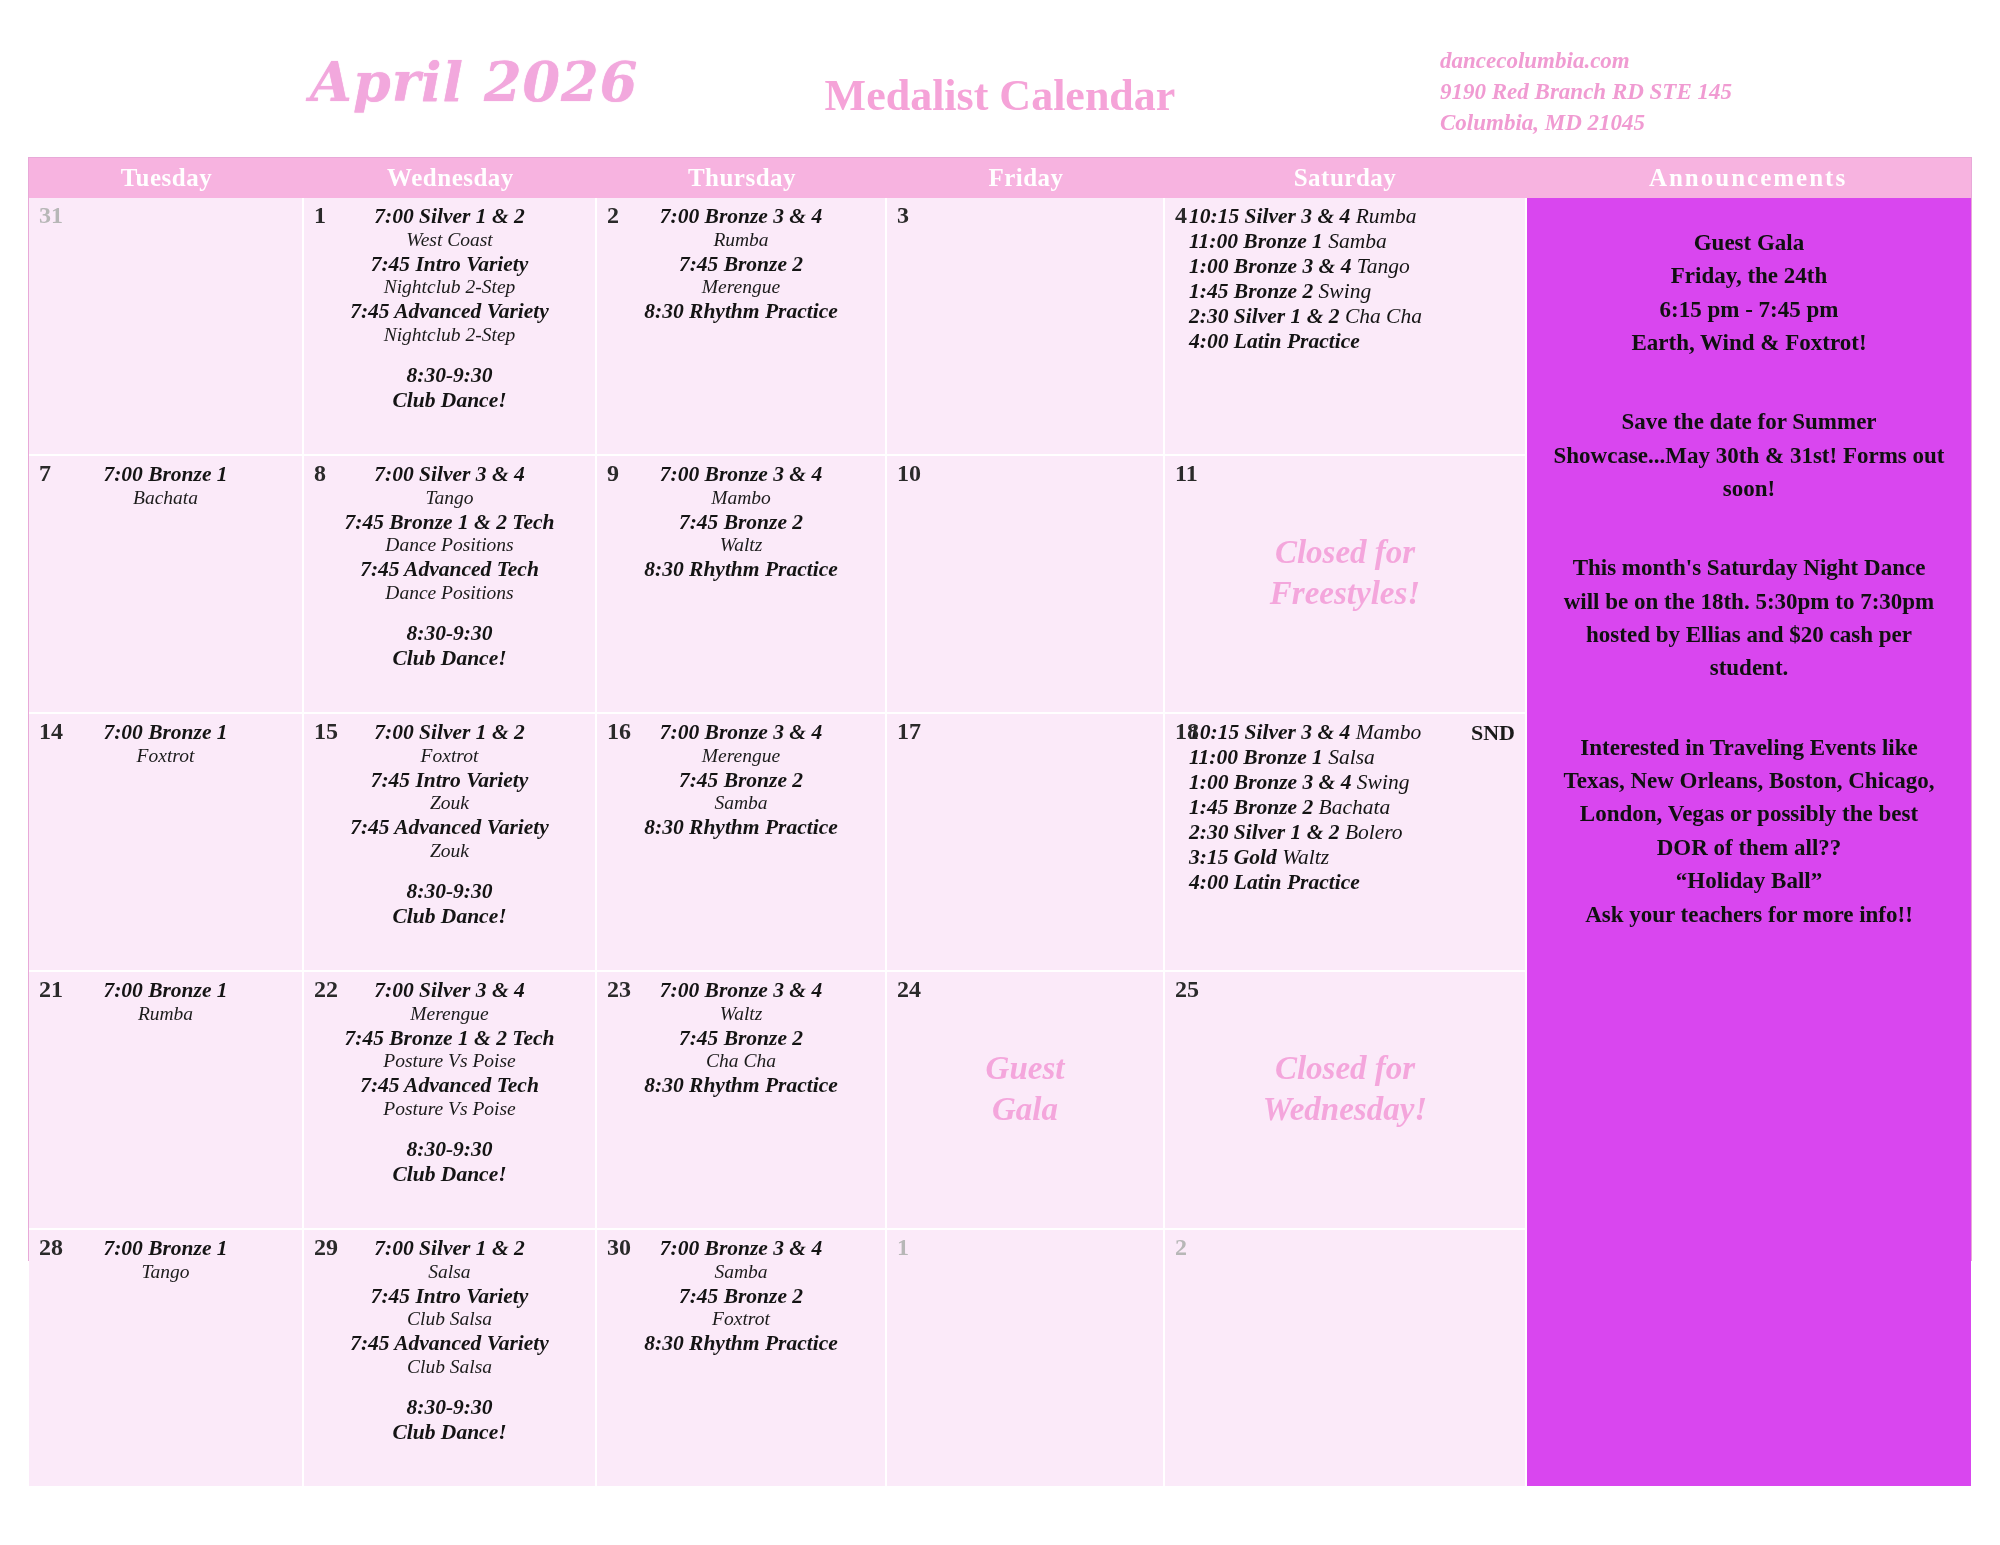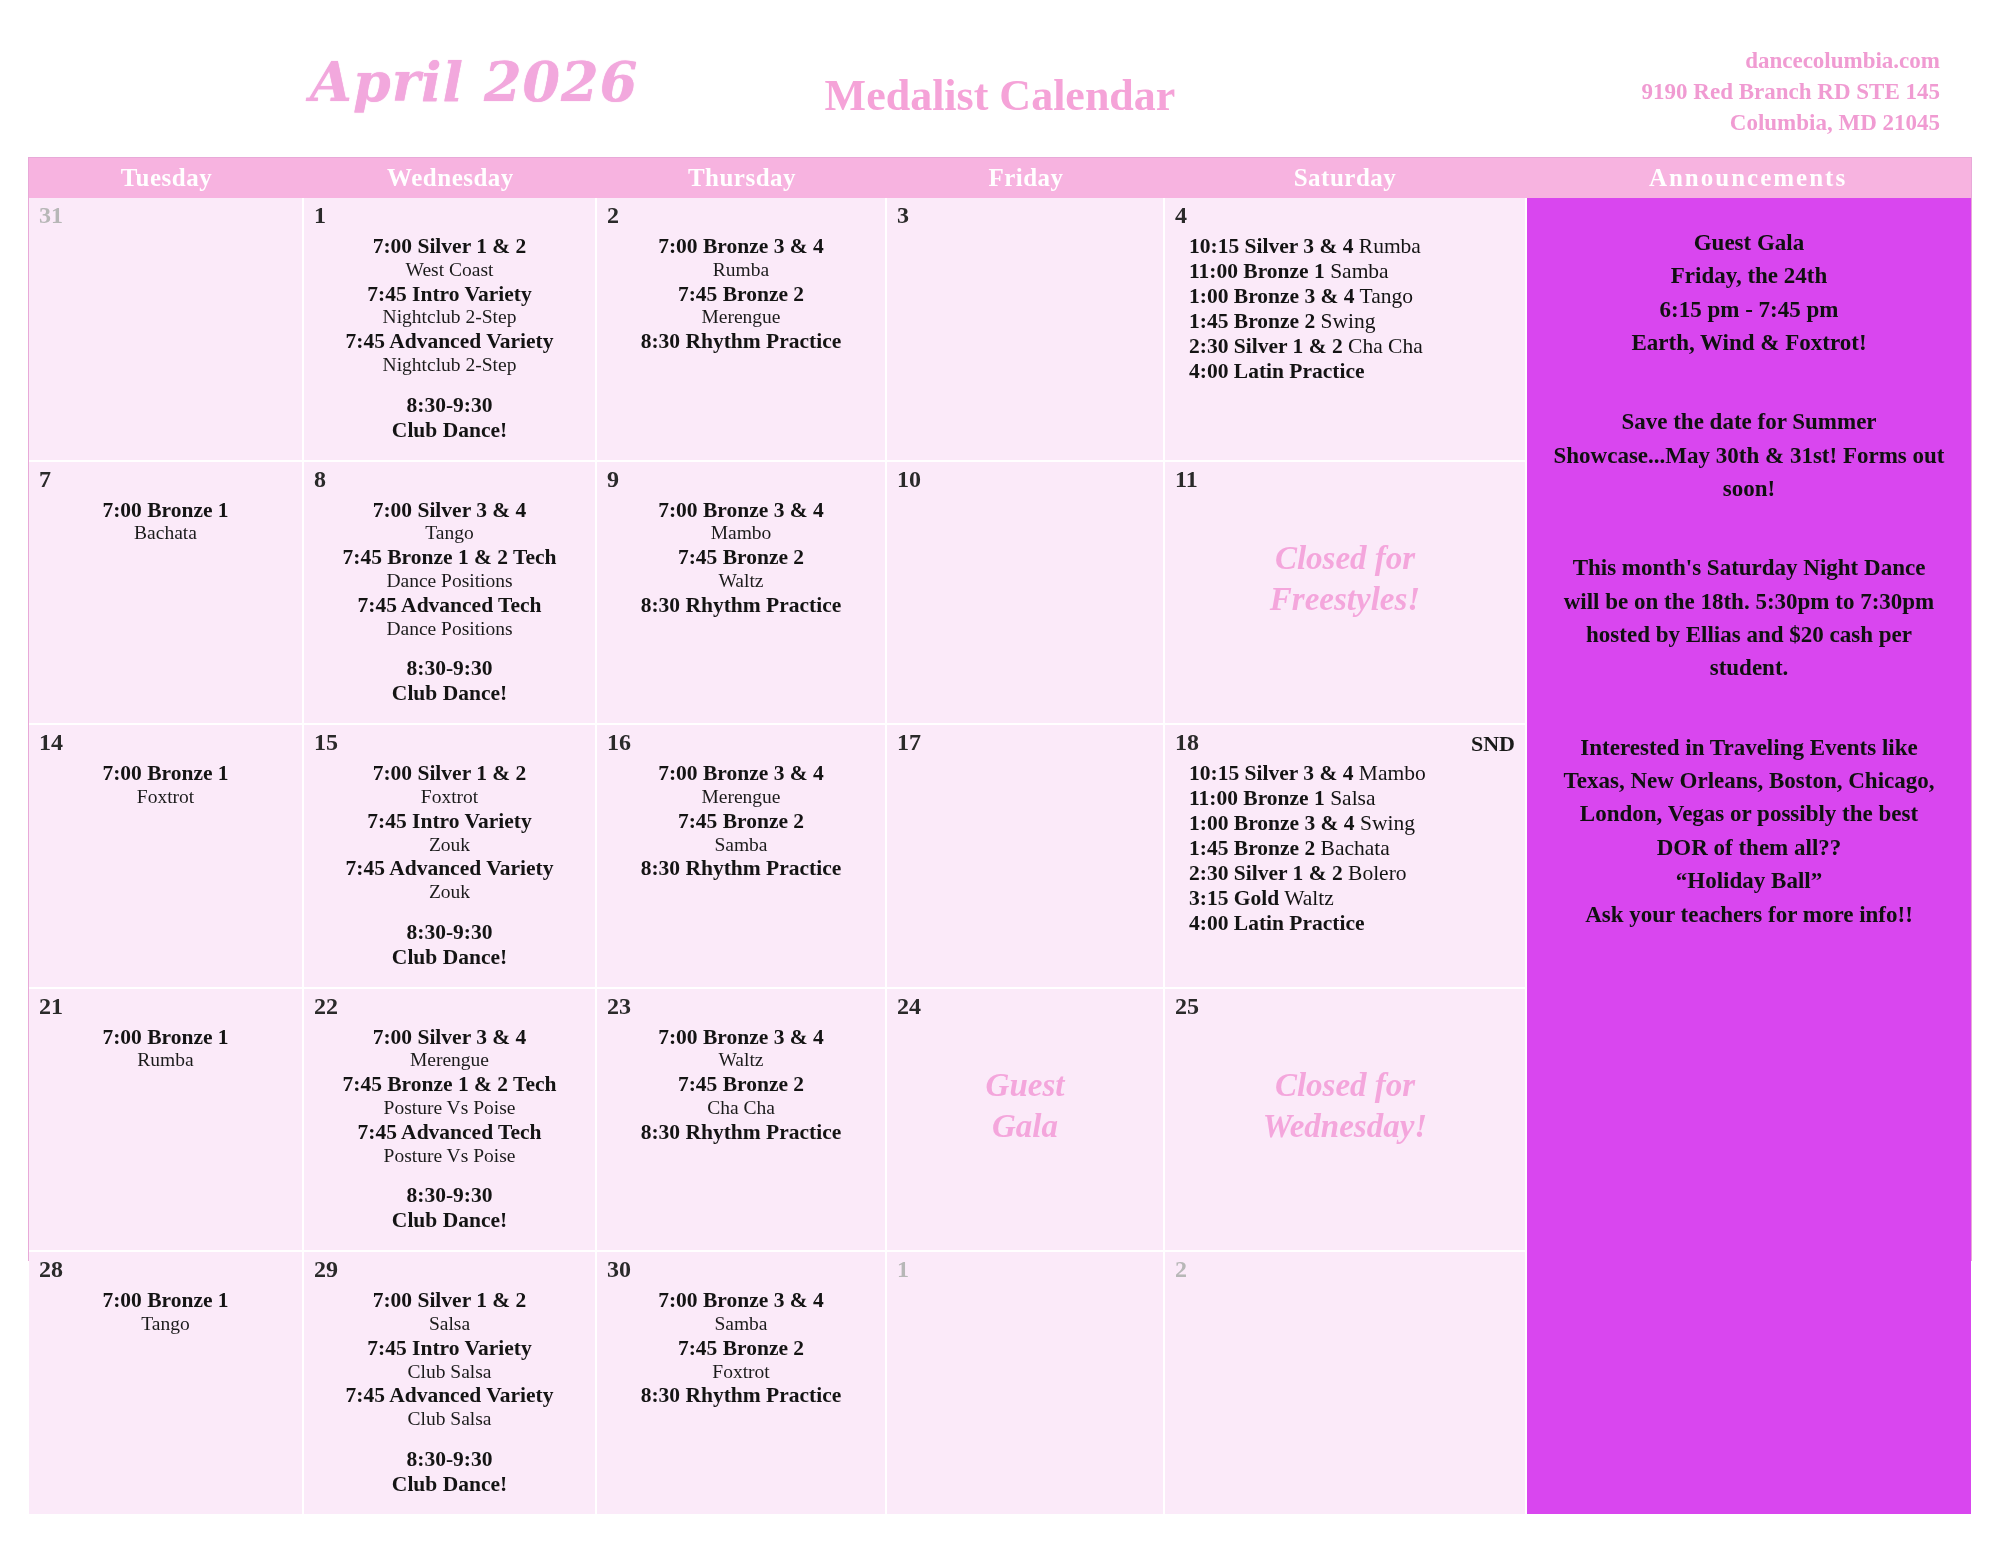--- a/index.html
+++ b/index.html
@@ -40,22 +40,23 @@
     text-align: center;
     font-family: "Liberation Serif", serif;
     font-weight: bold;
     font-size: 44px;
     color: #f5a3d8;
   }
   .studio-info {
     position: absolute;
     right: 60px; top: 45px;
     width: 500px;
-    text-align: right;
-    font-family: "Liberation Serif", serif;
+    text-align: left;
+    font-family: "Liberation Serif", serif;
+    font-style: italic;
     font-weight: bold;
     font-size: 23px;
     line-height: 1.35;
     color: #f09bd2;
   }
   .studio-info div { white-space: nowrap; }
 
   
   .grid {
     position: absolute;
@@ -117,24 +118,24 @@
   }
   .daynum.muted { color: #b7b7b7; }
   .snd {
     position: absolute;
     right: 10px; top: 6px;
     font-size: 22px;
     font-weight: bold;
     color: #1a1a1a;
   }
   .events {
-    margin-top: 30px;
     text-align: center;
     font-family: "Liberation Serif", serif;
     line-height: 1.16;
+    font-style: italic;
   }
   .events.left {
     text-align: left;
     padding-left: 18px;
   }
   .ev-title {
     font-weight: bold;
     font-size: 21.5px;
     color: #141414;
   }

